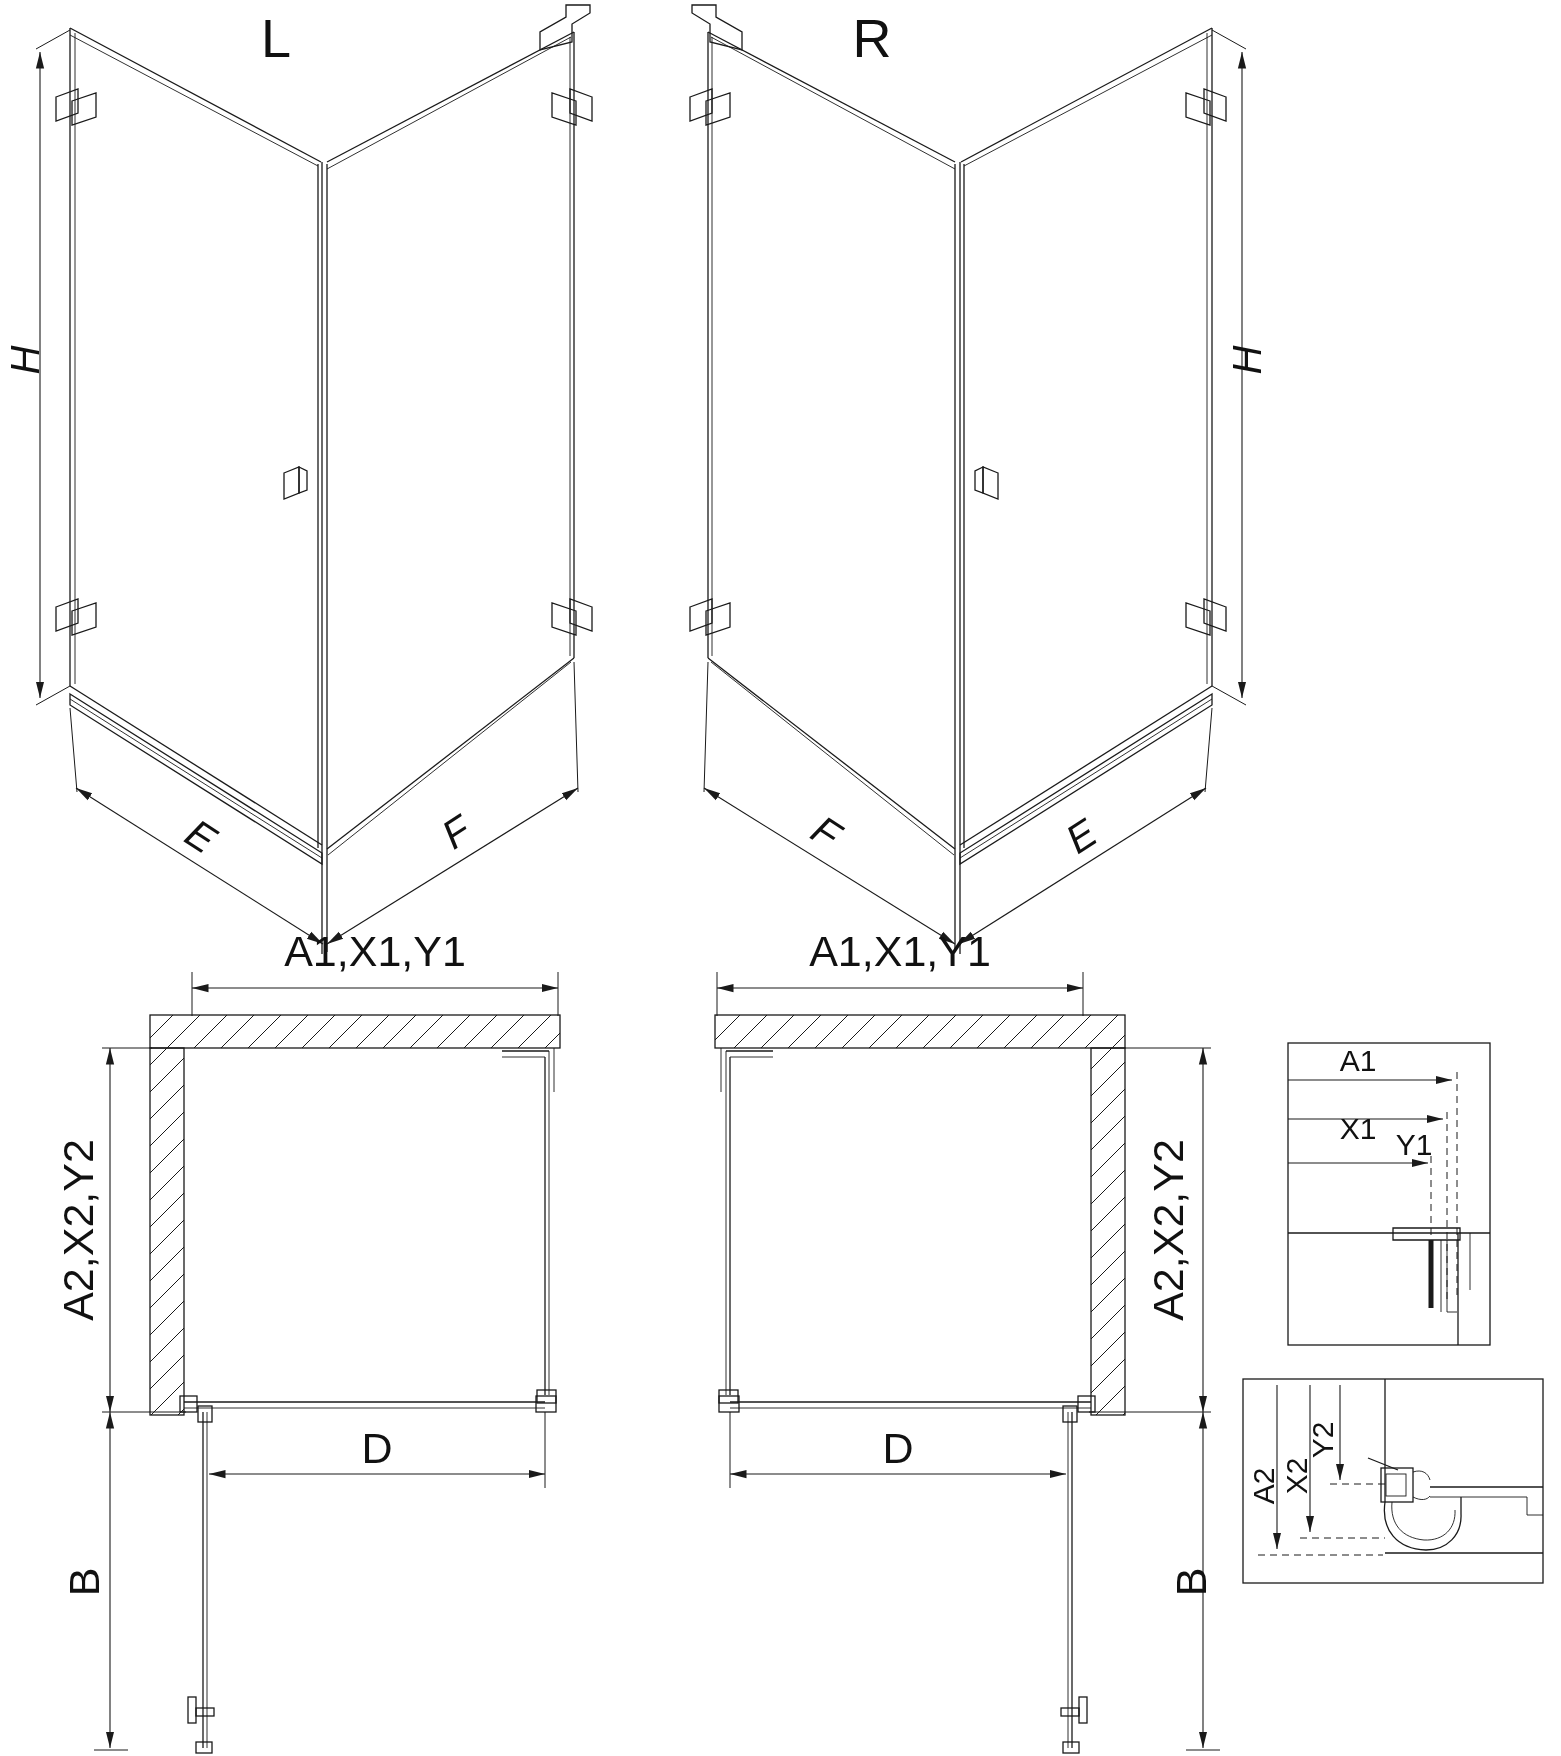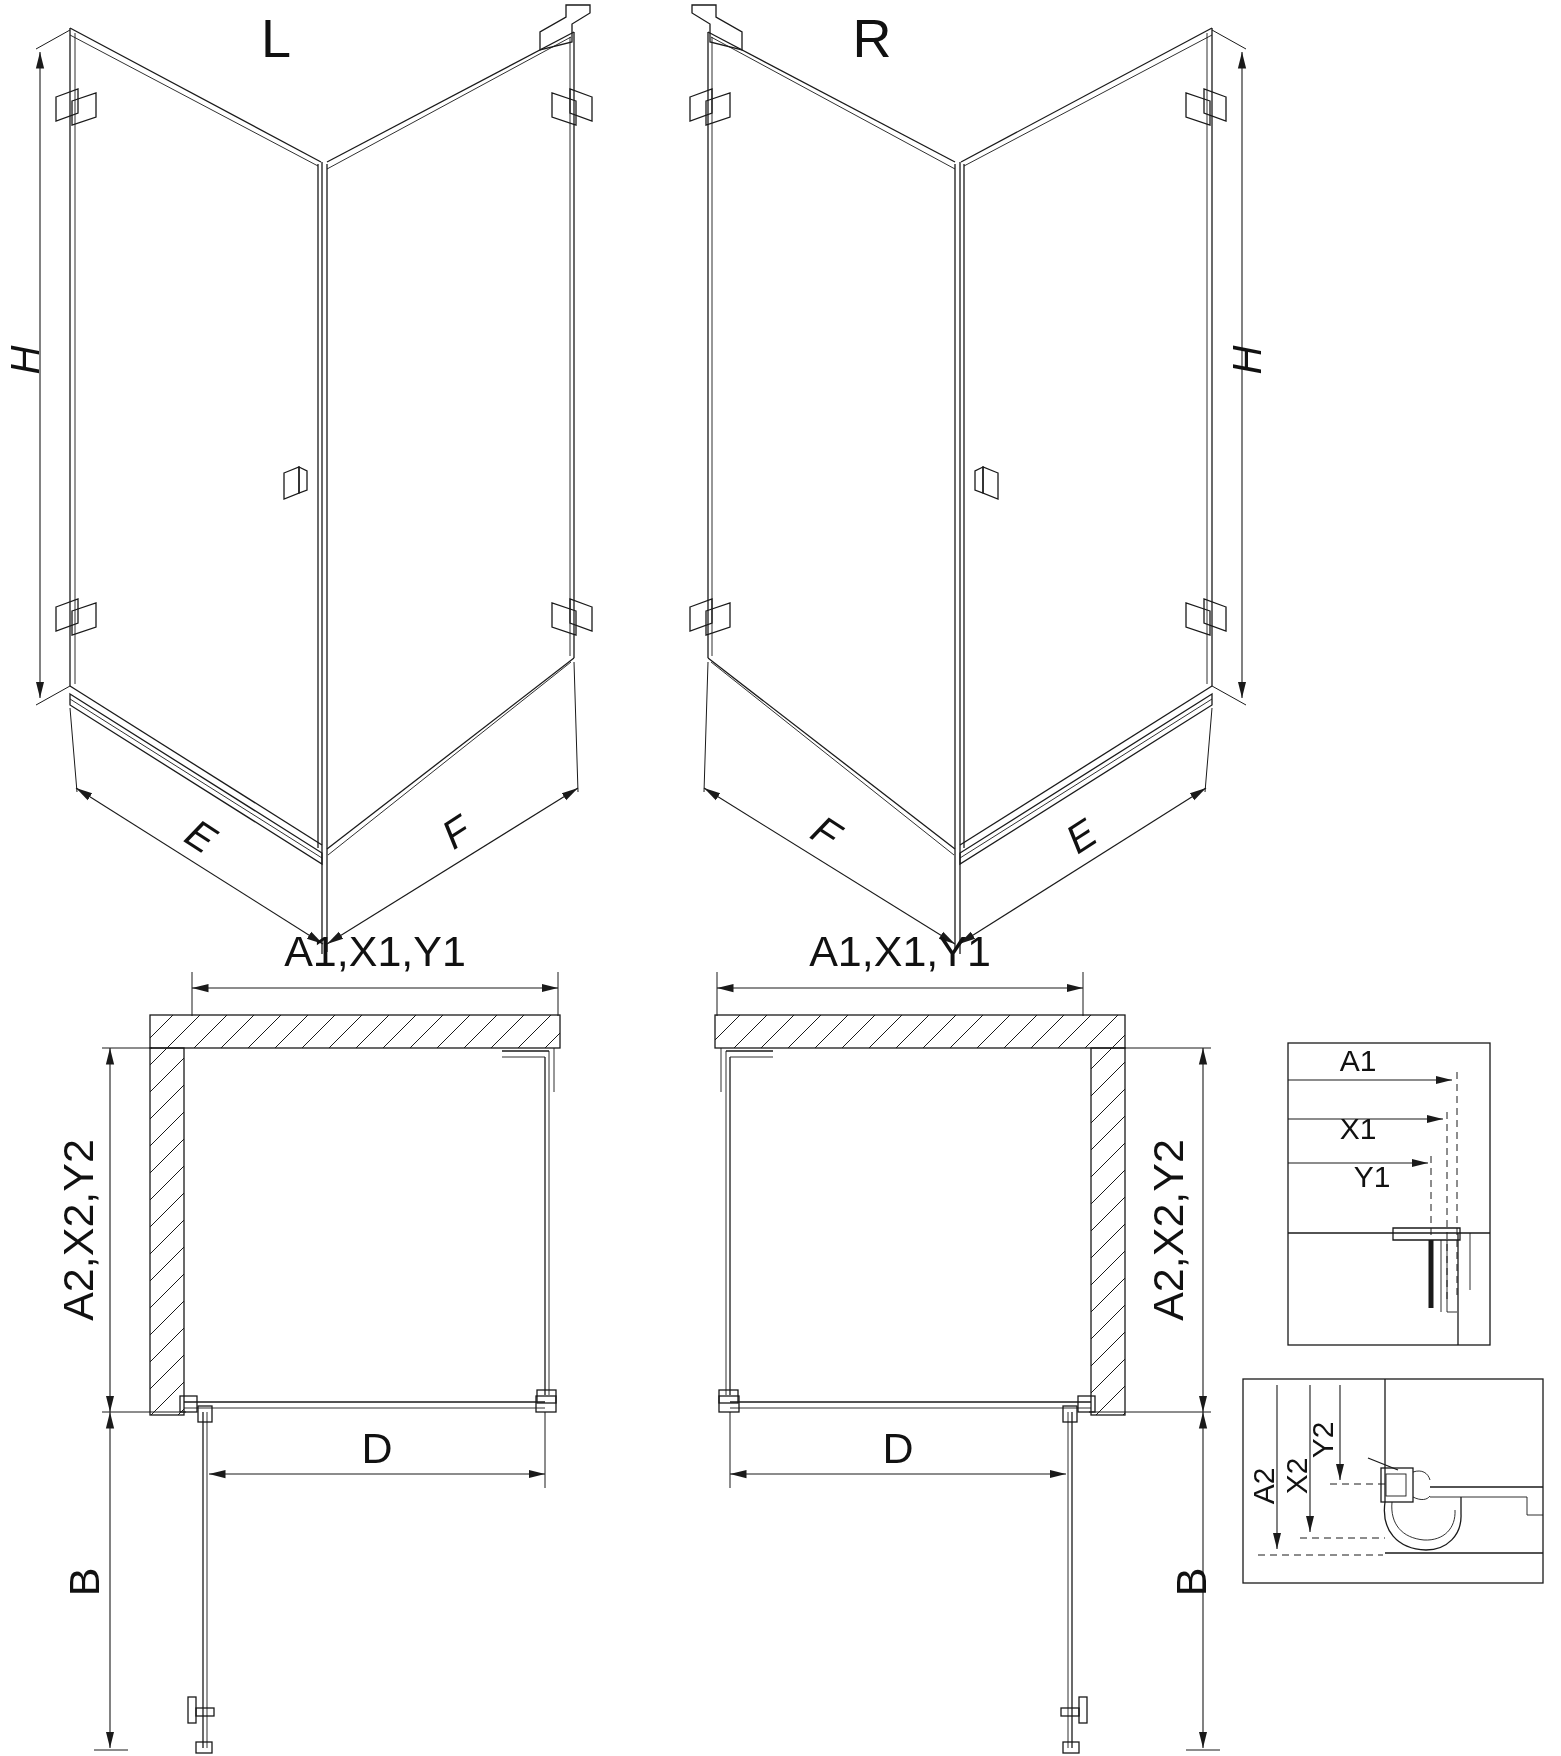--- a/index.html
+++ b/index.html
@@ -26,21 +26,21 @@
   #lab-planL-top{left:375px;top:951px;}
   #lab-planL-side{left:78px;top:1230px;}
   #lab-planL-d{left:377px;top:1448px;}
   #lab-planL-b{left:84px;top:1582px;}
   #lab-planR-top{left:900px;top:951px;}
   #lab-planR-side{left:1168px;top:1230px;}
   #lab-planR-d{left:898px;top:1448px;}
   #lab-planR-b{left:1191px;top:1582px;}
   #lab-dt-0{left:1358px;top:1061px;text-align:center;}
   #lab-dt-1{left:1358px;top:1101px;margin-top:28px;}
-  #lab-dt-2{left:1372px;top:1145px;margin-top:32px;}
+  #lab-dt-2{left:1414px;top:1145px;}
   #lab-db-0{left:1264px;top:1486px;}
   #lab-db-1{left:1297px;top:1476px;}
   #lab-db-2{left:1323px;top:1440px;}
 </style>
 </head>
 <body>
 
 <div id="page">
 
 <svg width="1561" height="1756" viewBox="0 0 1561 1756" fill="none" stroke="#1a1a1a" stroke-width="1.3">

